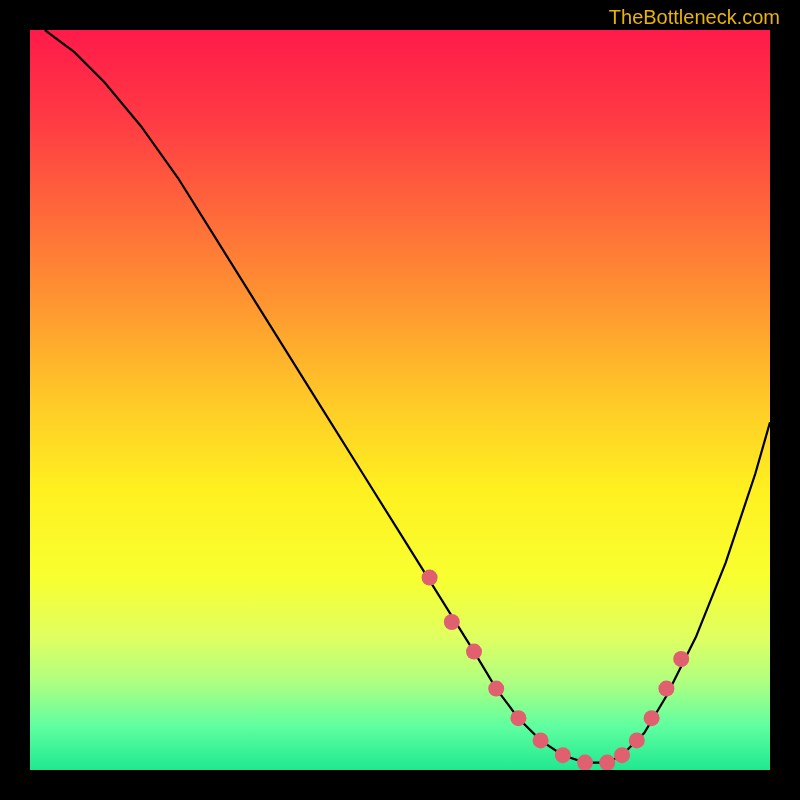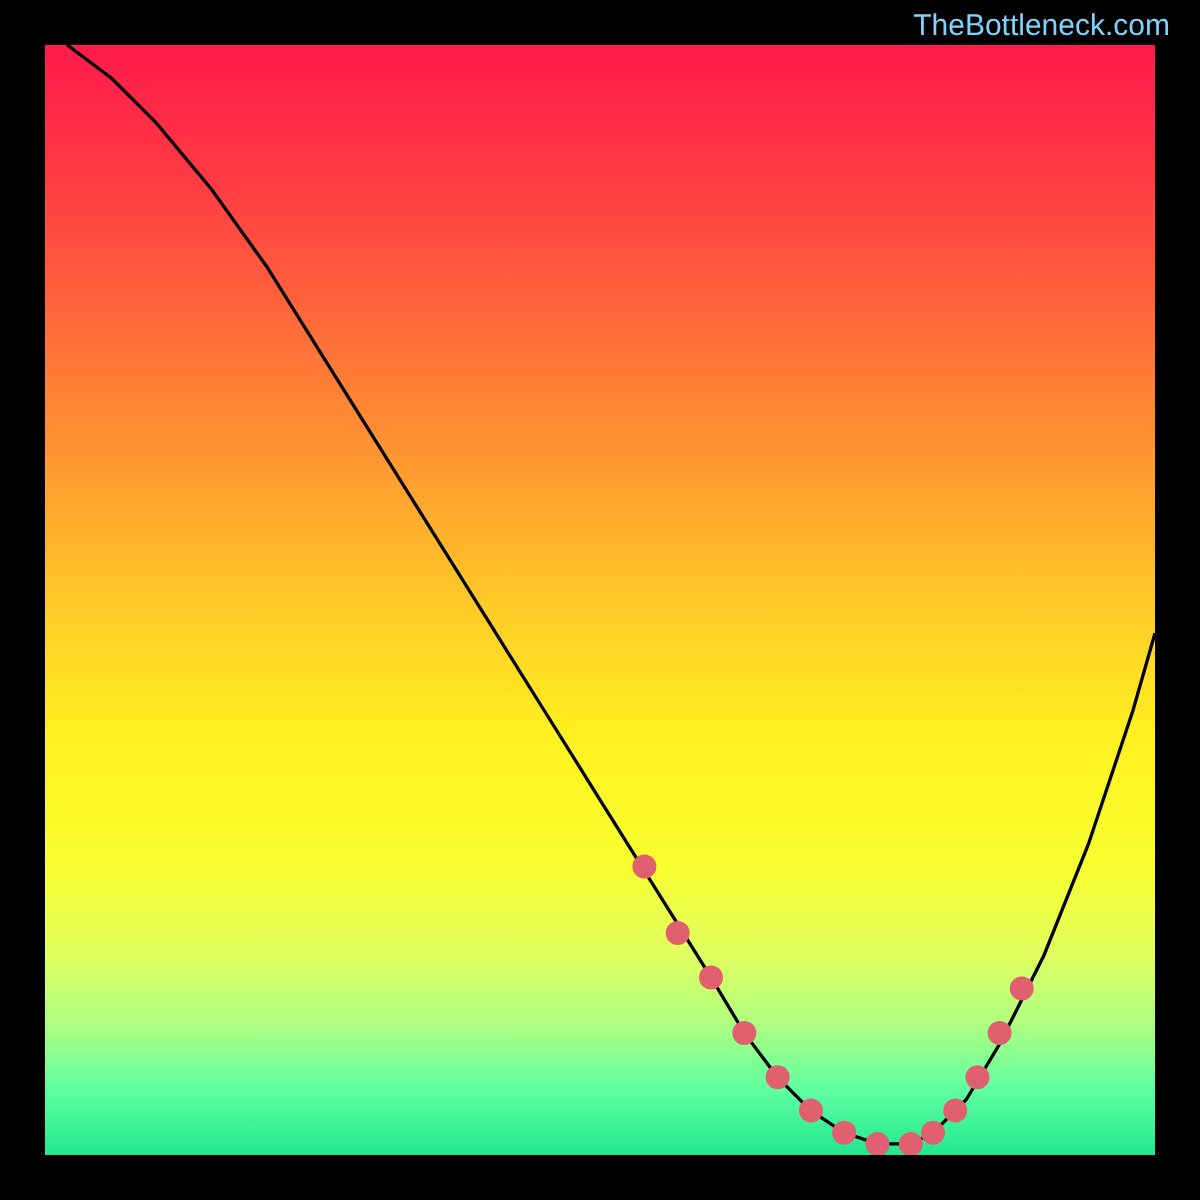--- a/index.html
+++ b/index.html
@@ -7,21 +7,21 @@
     width: 800px;
     height: 800px;
     background: #000;
     position: relative;
     font-family: Arial, sans-serif;
   }
   .watermark {
     position: absolute;
     top: 6px;
     right: 20px;
-    color: #7dd3fc;
+    color: #eab308;
     font-size: 20px;
     font-weight: 500;
     z-index: 10;
   }
   .plot-area {
     position: absolute;
     left: 30px;
     top: 30px;
     width: 740px;
     height: 740px;

